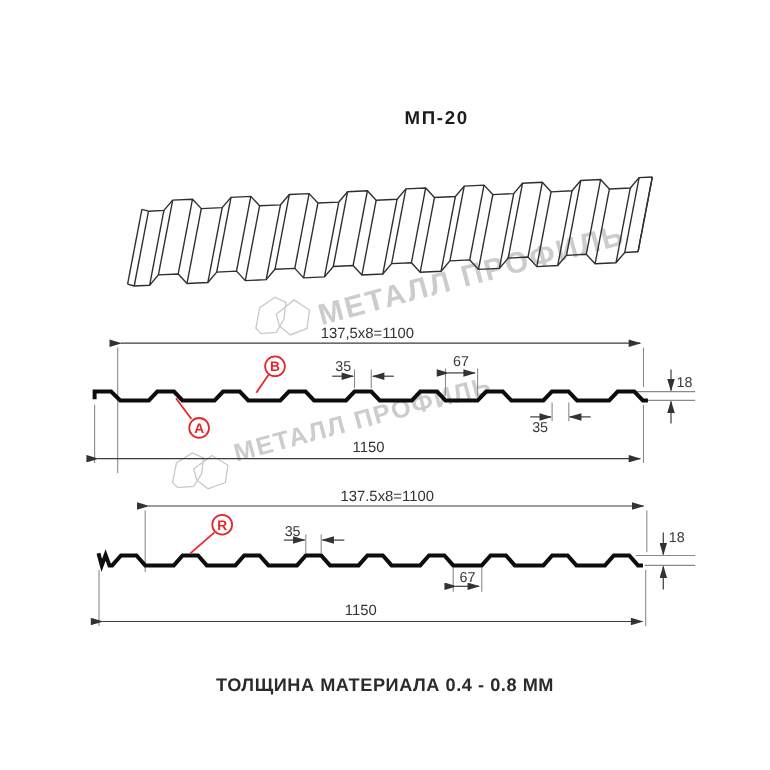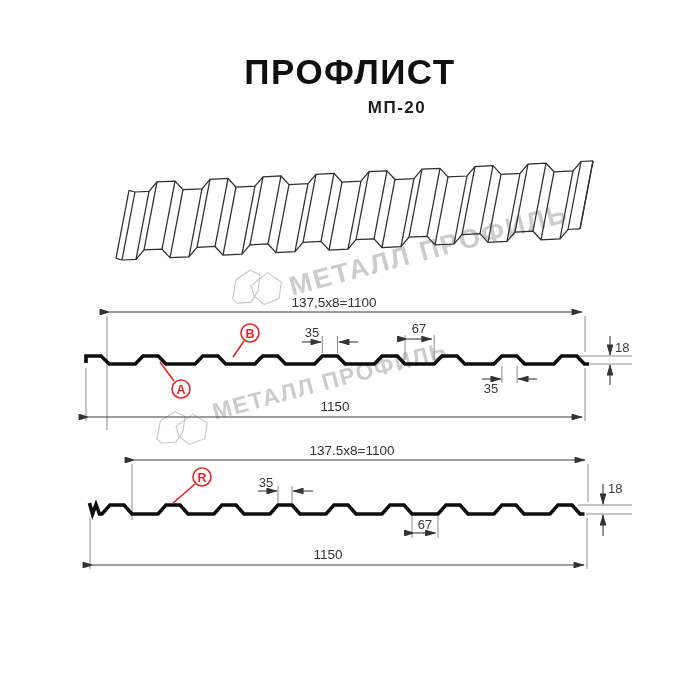--- a/index.html
+++ b/index.html
@@ -25,21 +25,20 @@
   .prof{stroke:#0d0d0d;stroke-width:3.6;fill:none;stroke-linejoin:miter;}
   .wire{stroke:#2e2e2e;stroke-width:1.25;fill:none;}
   .red{stroke:#e8252a;stroke-width:1.6;fill:none;}
   .wmshape{stroke:#c9c9c9;stroke-width:2;fill:none;stroke-linejoin:miter;}
 </style>
 </head>
 <body>
 
 <div id="page">
 
-  <div class="title">ПРОФЛИСТ</div>
   <div class="subtitle">МП-20</div>
 
   <div class="wm wm1">МЕТАЛЛ ПРОФИЛЬ</div>
   <div class="wm wm2">МЕТАЛЛ ПРОФИЛЬ</div>
 
   <svg width="700" height="700" viewBox="0 0 700 700">
     <defs>
       <marker id="arr" viewBox="0 0 10 6" refX="9.2" refY="3" markerWidth="11" markerHeight="6.2" orient="auto">
         <path d="M0,0 L10,3 L0,6 z" fill="#333"></path>
       </marker>
@@ -176,13 +175,14 @@
       <text class="dimtxt" x="608" y="493">18</text>
 
       <path id="prof2-path" class="prof" d="M89.5,503 L92.5,514 L96,504.5 L99.5,514 L102,514 L110,505 L124,505 L132,514 L158,514 L166,505 L180,505 L188,514 L214,514 L222,505 L236,505 L244,514 L270,514 L278,505 L292,505 L300,514 L326,514 L334,505 L348,505 L356,514 L382,514 L390,505 L404,505 L412,514 L438,514 L446,505 L460,505 L468,514 L494,514 L502,505 L516,505 L524,514 L550,514 L558,505 L572,505 L580,514 L584.5,514"></path>
 
       <line class="red" x1="173" y1="503" x2="195" y2="484"></line>
       <circle class="red" cx="202" cy="477" r="9"></circle>
       <text class="redtxt" x="202" y="481.5" text-anchor="middle">R</text>
     </g>
   </svg>
 
+  <div class="caption">ТОЛЩИНА МАТЕРИАЛА 0.4 - 0.8 ММ</div>
 </div>
 
 </body></html>

